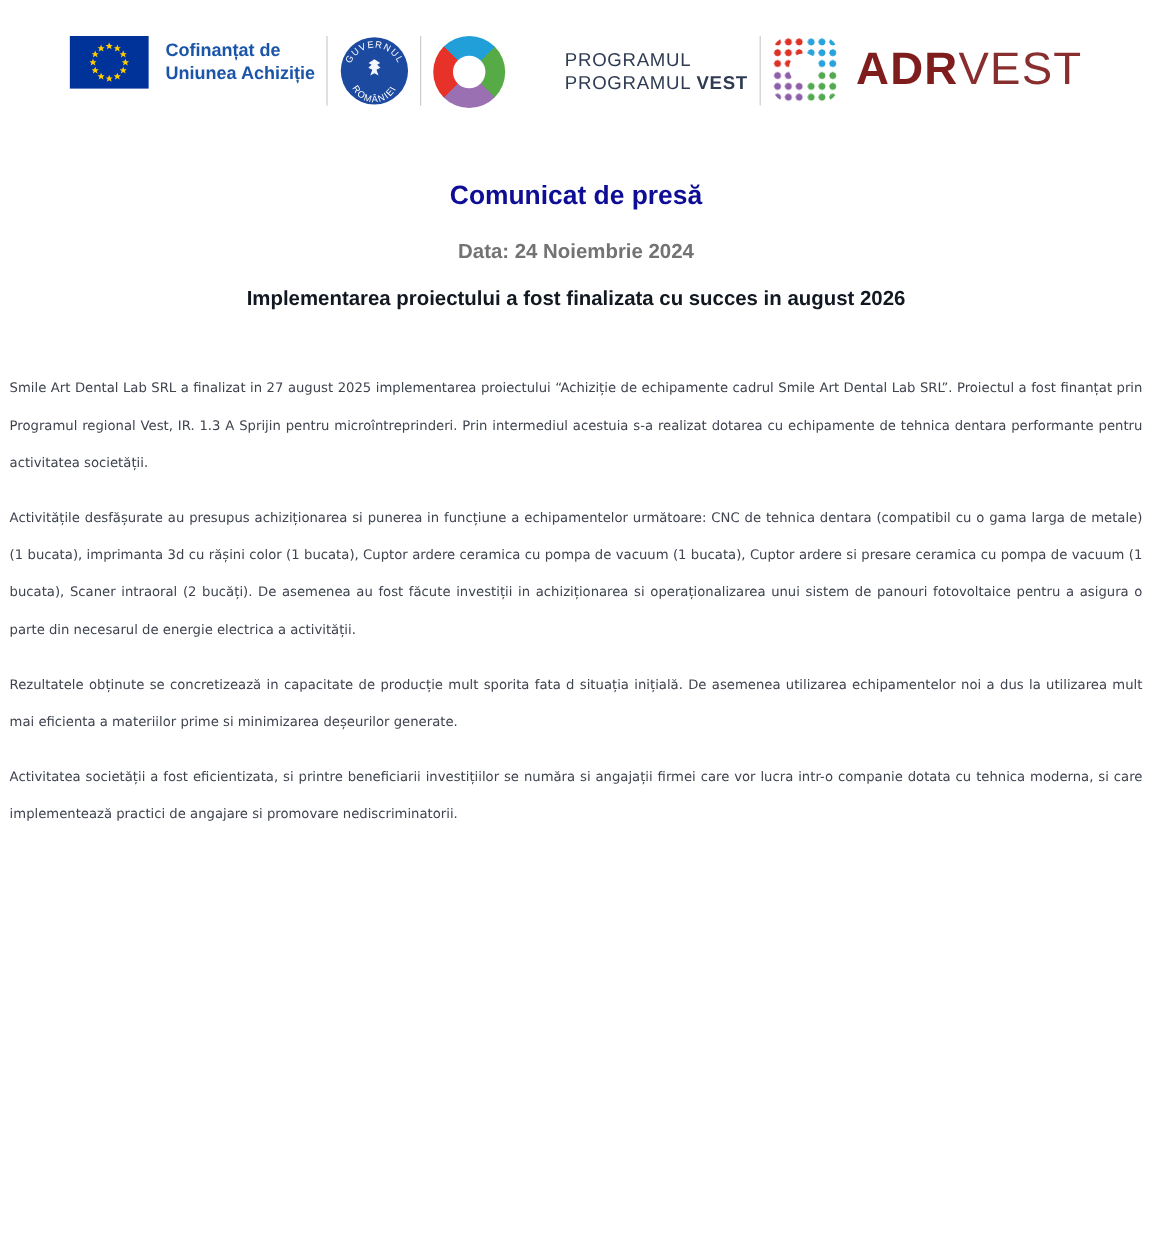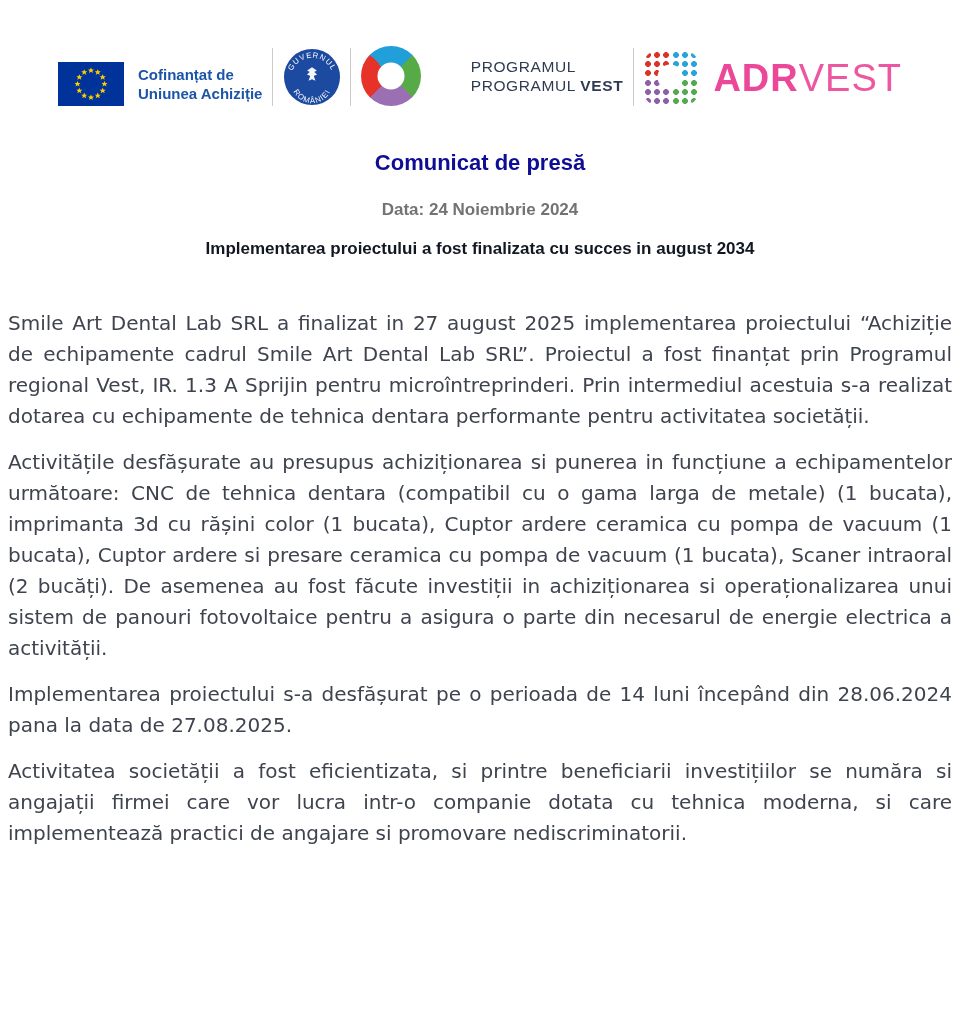--- a/index.html
+++ b/index.html
@@ -3,21 +3,21 @@
 <meta charset="utf-8">
 <style>
   html,body{margin:0;padding:0;}
   body{
     width:960px;height:1035px;background:#ffffff;overflow:hidden;
     font-family:"DejaVu Sans","Liberation Sans",sans-serif;
     -webkit-font-smoothing:antialiased;
   }
   
   .header{
-    display:flex;align-items:flex-end;justify-content:space-between;
+    display:flex;align-items:flex-start;justify-content:space-between;
     padding:30px 58px 0 58px;height:76px;
   }
   .logo-block{display:flex;align-items:center;gap:14px;}
   .vdiv{width:1px;height:58px;background:#cccccc;flex:0 0 auto;}
   
   .eu-flag{width:66px;height:44px;display:block;}
   .eu-text{
     color:#1b55a8;font-weight:bold;font-size:15px;line-height:19px;
     font-family:"Liberation Sans",sans-serif;
   }
@@ -67,21 +67,21 @@
     text-align:center;margin:24px 0 0 0;font-size:17px;font-weight:bold;color:#737373;
     font-family:"Liberation Sans",sans-serif;
   }
   .subtitle{
     text-align:center;margin:19px 0 0 0;font-size:17px;font-weight:bold;color:#121821;
     font-family:"Liberation Sans",sans-serif;
   }
   
   .body-copy{margin-top:49px;padding:0 8px;color:#3e434e;}
   .body-copy p{
-    margin:0 0 15px 0;font-size:20px;line-height:31px;text-align:justify;
+    margin:0 0 15px 0;font-size:11px;line-height:31px;text-align:justify;
   }
 </style>
 </head>
 <body>
 
 <div class="header">
 
   <div class="logo-block">
     <svg class="eu-flag" viewBox="0 0 66 44" aria-hidden="true">
       <rect x="0" y="0" width="66" height="44" fill="#003399"></rect>
@@ -140,30 +140,30 @@
 
   <div class="vdiv"></div>
 
   <div class="logo-block">
     <div class="adr-dots">
       <div class="q q1"></div>
         <div class="q q2"></div>
         <div class="q q3"></div>
         <div class="q q4"></div>
     </div>
-    <div class="adr-text" style="color: #ec4899;">
+    <div class="adr-text" style="color: #7f1d1d;">
       <span class="bold">ADR</span><span class="light">VEST</span>
     </div>
   </div>
 
 </div>
 
 <h1 class="title" style="color: rgb(13, 13, 150);">Comunicat de presă</h1>
 <div class="date-line">Data: 24 Noiembrie 2024</div>
-<div class="subtitle">Implementarea proiectului a fost finalizata cu succes in august 2034</div>
+<div class="subtitle">Implementarea proiectului a fost finalizata cu succes in august 2026</div>
 
 <div class="body-copy">
   <p>Smile Art Dental Lab SRL a finalizat in 27 august 2025 implementarea proiectului “Achiziție de echipamente cadrul Smile Art Dental Lab SRL”. Proiectul a fost finanțat prin Programul regional Vest, IR. 1.3 A Sprijin pentru microîntreprinderi. Prin intermediul acestuia s-a realizat dotarea cu echipamente de tehnica dentara performante pentru activitatea societății.</p>
   <p>Activitățile desfășurate au presupus achiziționarea si punerea in funcțiune a echipamentelor următoare: CNC de tehnica dentara (compatibil cu o gama larga de metale) (1 bucata), imprimanta 3d cu rășini color (1 bucata), Cuptor ardere ceramica cu pompa de vacuum (1 bucata), Cuptor ardere si presare ceramica cu pompa de vacuum (1 bucata), Scaner intraoral (2 bucăți). De asemenea au fost făcute investiții in achiziționarea si operaționalizarea unui sistem de panouri fotovoltaice pentru a asigura o parte din necesarul de energie electrica a activității.</p>
-  <p>Implementarea proiectului s-a desfășurat pe o perioada de 14 luni începând din 28.06.2024 pana la data de 27.08.2025.</p>
+  <p>Rezultatele obținute se concretizează in capacitate de producție mult sporita fata d situația inițială. De asemenea utilizarea echipamentelor noi a dus la utilizarea mult mai eficienta a materiilor prime si minimizarea deșeurilor generate.</p>
   <p>Activitatea societății a fost eficientizata, si printre beneficiarii investițiilor se număra si angajații firmei care vor lucra intr-o companie dotata cu tehnica moderna, si care implementează practici de angajare si promovare nediscriminatorii.</p>
 
 </div>
 
 </body></html>

